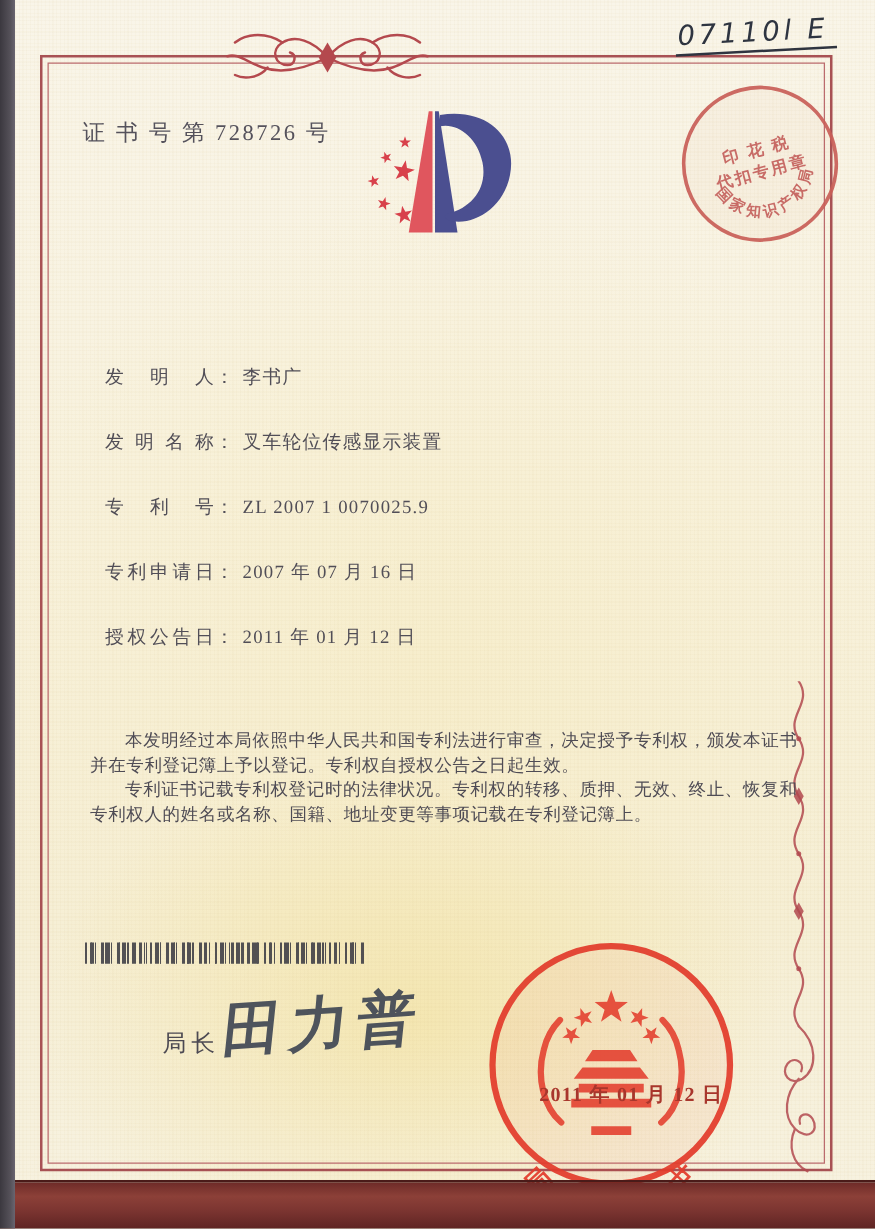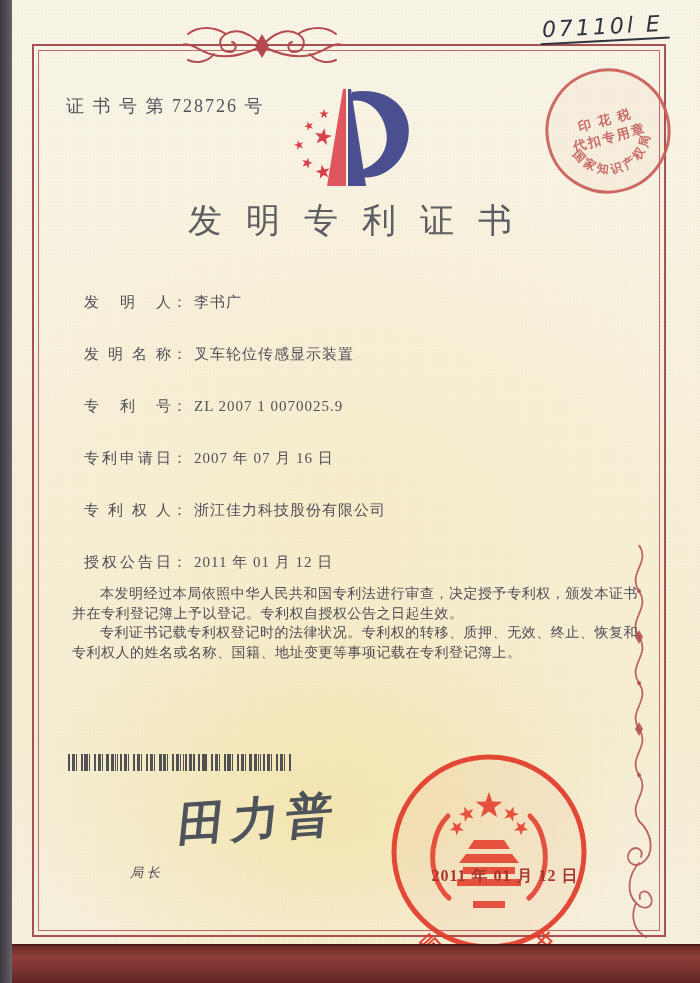--- a/index.html
+++ b/index.html
@@ -40,22 +40,22 @@
   .frow{line-height:24px;margin-bottom:28px;font-size:15px;color:#514e57;letter-spacing:1px;}
   .flabel{display:inline-block;width:88px;text-align:justify;text-align-last:justify;vertical-align:top;}
   .fcolon{display:inline-block;margin-right:6px;}
   .body-text{position:absolute;left:72px;top:584px;right:62px;z-index:4;}
   .body-text p{margin:0;font-size:14px;line-height:19.6px;text-indent:2em;text-align:justify;
     color:#4f4c55;letter-spacing:.5px;}
   .barcode{position:absolute;left:68px;top:754px;width:224px;height:17px;z-index:4;opacity:.88;
     background-image:
       repeating-linear-gradient(90deg,#3c3c44 0 2px, transparent 2px 4px, #3c3c44 4px 7px, transparent 7px 8px, #3c3c44 8px 9px, transparent 9px 13px),
       repeating-linear-gradient(90deg, transparent 0 5px, #3c3c44 5px 6px, transparent 6px 11px);}
-  .director-label{position:absolute;left:130px;top:864px;font-size:13px;color:#4c4952;
-    letter-spacing:4px;z-index:4;font-style:italic;}
+  .director-label{position:absolute;left:130px;top:822px;font-size:19px;color:#4c4952;
+    letter-spacing:4px;z-index:4;}
   .signature{position:absolute;left:178px;top:788px;z-index:4;font-size:47px;font-weight:700;
     color:#3d4452;letter-spacing:7px;transform:rotate(-4deg) skewX(-10deg);opacity:.9;
     font-family:"Liberation Serif","DejaVu Serif",serif;}
   .seal{position:absolute;left:387px;top:750px;z-index:4;opacity:.93;}
   .seal-date{position:absolute;left:420px;top:866px;width:170px;text-align:center;z-index:5;
     font-size:16px;font-weight:700;color:#a8362c;letter-spacing:1px;}
   .footer{position:absolute;left:0;top:914px;width:100%;text-align:center;z-index:4;
     font-size:12px;letter-spacing:3px;color:#45424c;margin-top:48px;}
 </style>
 </head>
@@ -106,21 +106,20 @@
     <g fill="#d8414b">
       <use href="#st5" transform="translate(42,30) scale(0.5)"></use>
       <use href="#st5" transform="translate(27,42) scale(0.48) rotate(-20)"></use>
       <use href="#st5" transform="translate(41,53) scale(0.9) rotate(10)"></use>
       <use href="#st5" transform="translate(17,61) scale(0.5) rotate(-15)"></use>
       <use href="#st5" transform="translate(25,79) scale(0.55) rotate(15)"></use>
       <use href="#st5" transform="translate(41,88) scale(0.75) rotate(-10)"></use>
     </g>
   </svg>
 
-  <div class="title">发明专利证书</div>
 
   <div class="handwriting">07110l E</div>
 
   <svg class="tax-stamp" width="150" height="150" viewBox="0 0 150 150">
     <circle cx="75" cy="75" r="61" fill="rgba(201,95,88,0.04)" stroke="#c95f58" stroke-width="3"></circle>
     <defs>
       <path id="taxTop" d="M75,122 A47,47 0 1 1 74.95,122"></path>
       <path id="taxBot" d="M33,75 A42,42 0 0 0 117,75"></path>
     </defs>
     <text font-size="12.5" fill="#c4605c" letter-spacing="3.5" font-weight="bold" font-family="Liberation Serif, DejaVu Serif, serif">
@@ -138,23 +137,20 @@
       <span class="flabel">发明人</span><span class="fcolon">：</span><span>李书广</span>
     </div>
     <div class="frow">
       <span class="flabel">发明名称</span><span class="fcolon">：</span><span>叉车轮位传感显示装置</span>
     </div>
     <div class="frow">
       <span class="flabel">专利号</span><span class="fcolon">：</span><span>ZL 2007 1 0070025.9</span>
     </div>
     <div class="frow">
       <span class="flabel">专利申请日</span><span class="fcolon">：</span><span>2007 年 07 月 16 日</span>
-    </div>
-    <div class="frow">
-      <span class="flabel">专利权人</span><span class="fcolon">：</span><span>浙江佳力科技股份有限公司</span>
     </div>
     <div class="frow">
       <span class="flabel">授权公告日</span><span class="fcolon">：</span><span>2011 年 01 月 12 日</span>
     </div>
   </div>
 
   <div class="body-text">
     <p>本发明经过本局依照中华人民共和国专利法进行审查，决定授予专利权，颁发本证书并在专利登记簿上予以登记。专利权自授权公告之日起生效。</p>
     <p>专利证书记载专利权登记时的法律状况。专利权的转移、质押、无效、终止、恢复和专利权人的姓名或名称、国籍、地址变更等事项记载在专利登记簿上。</p>
   </div>

